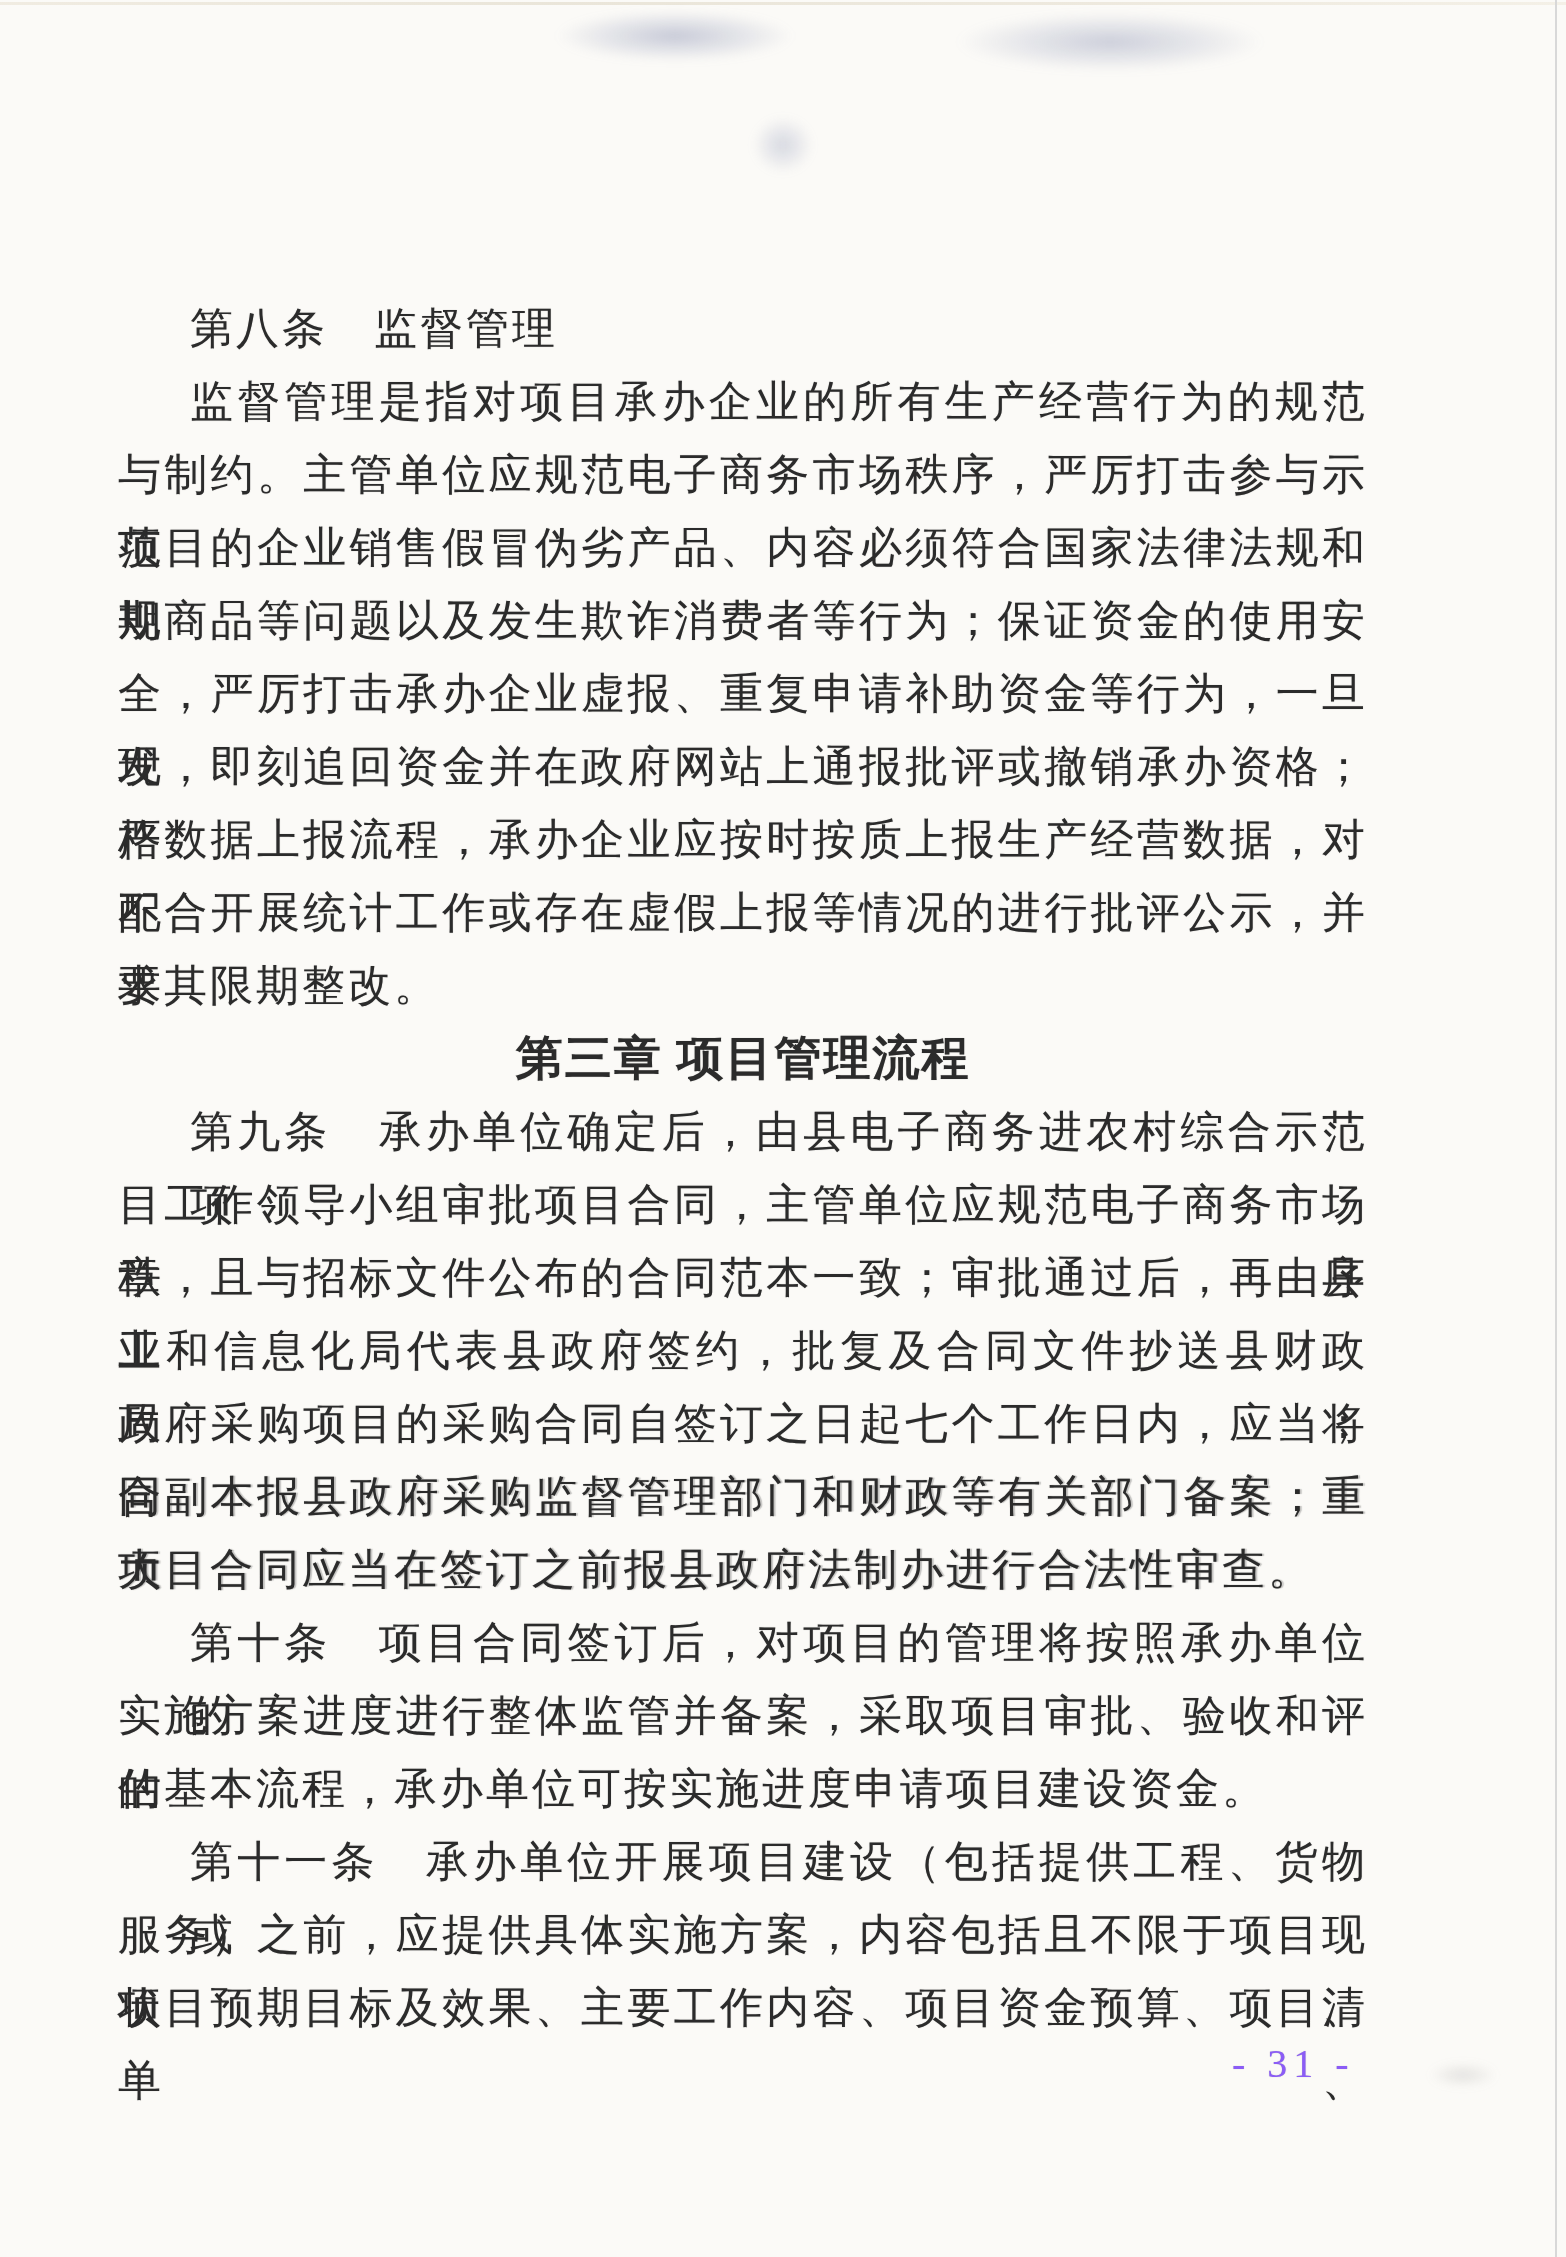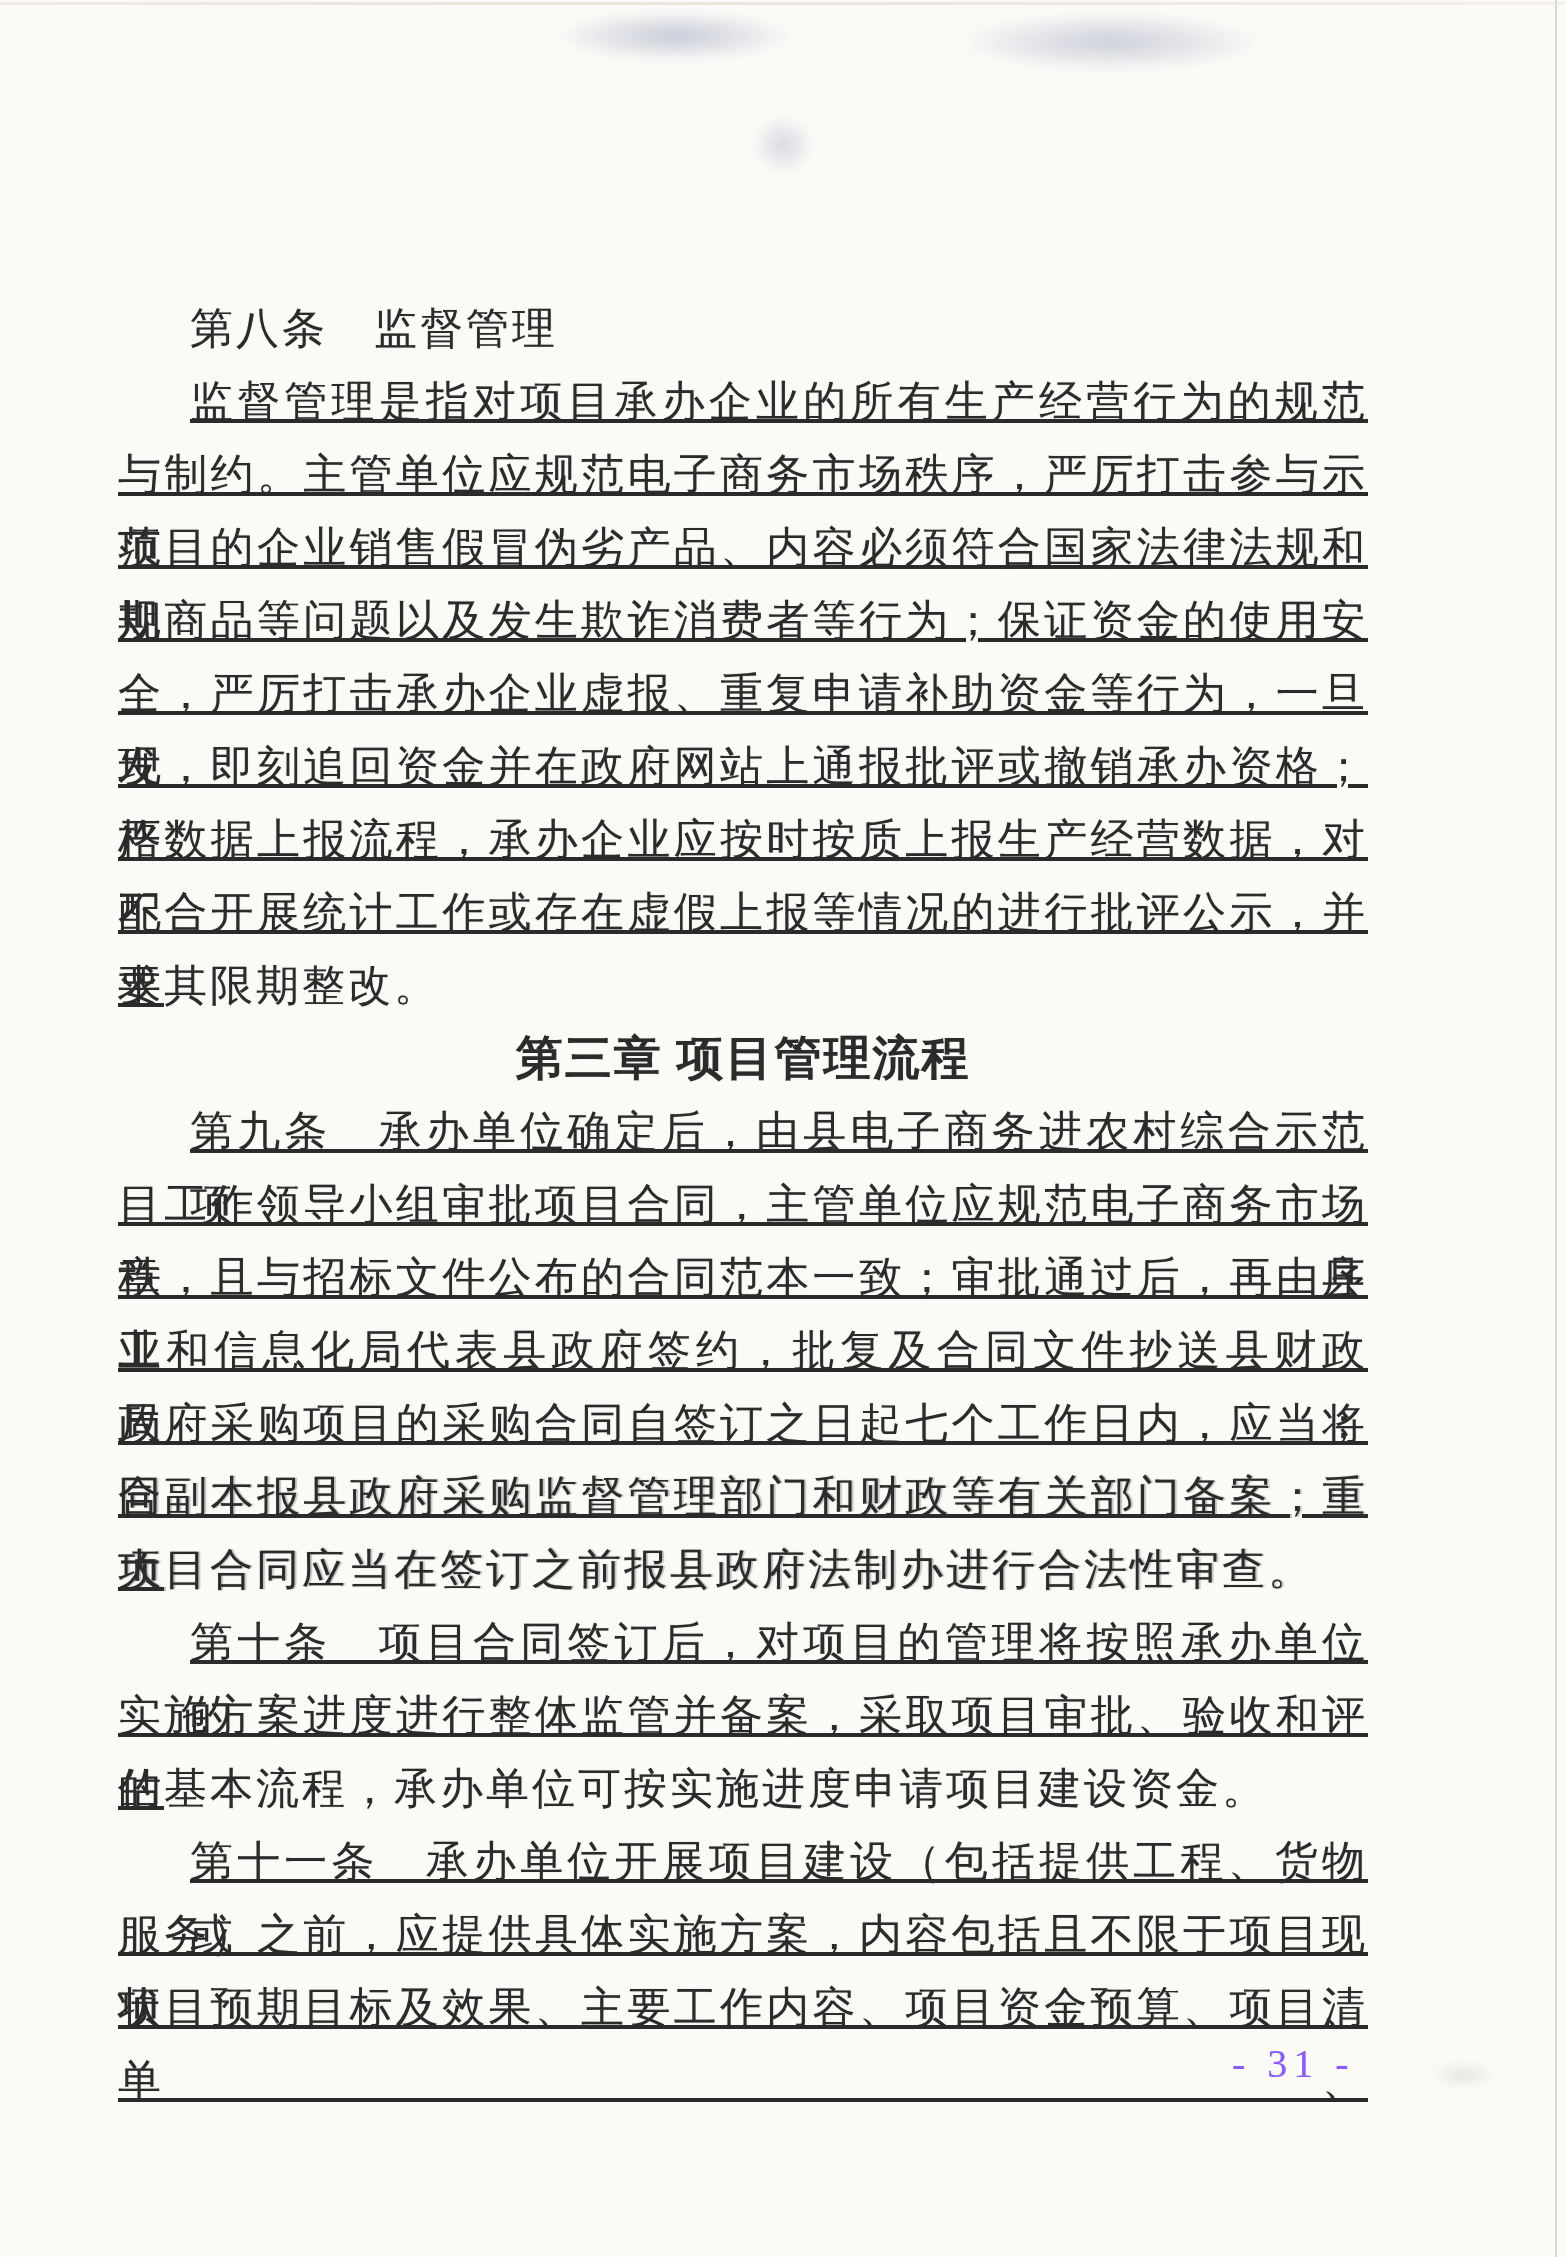--- a/index.html
+++ b/index.html
@@ -54,21 +54,20 @@
     line-height: 73px;
     font-size: 43px;
     letter-spacing: 3px;
     white-space: nowrap;
     text-shadow: 0 0 1px rgba(43,43,43,.35);
   }
   .line.justify {
     white-space: normal;
     text-align: justify;
     text-align-last: justify;
-    text-decoration: underline;
   }
   .line.indent { padding-left: 72px; }
   .line.heading {
     font-weight: bold;
     font-size: 47px;
     letter-spacing: 2px;
     text-align: left;
     text-align-last: center;
     padding-left: 0;
     white-space: nowrap;

